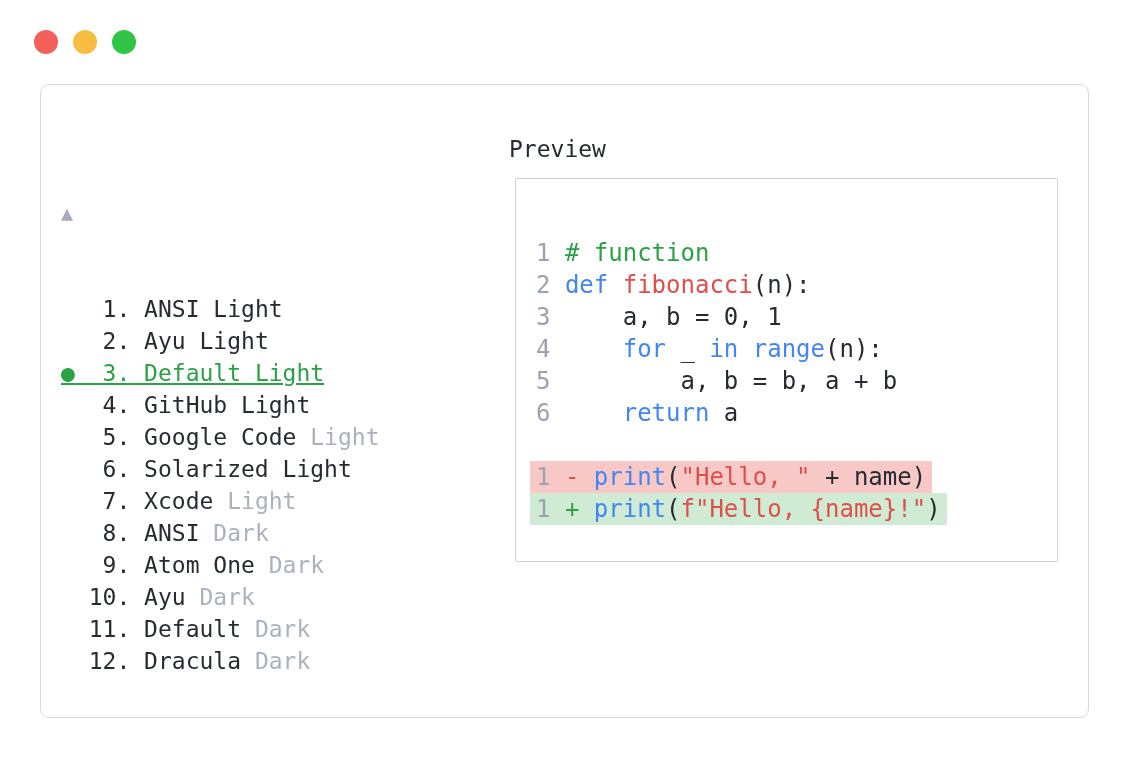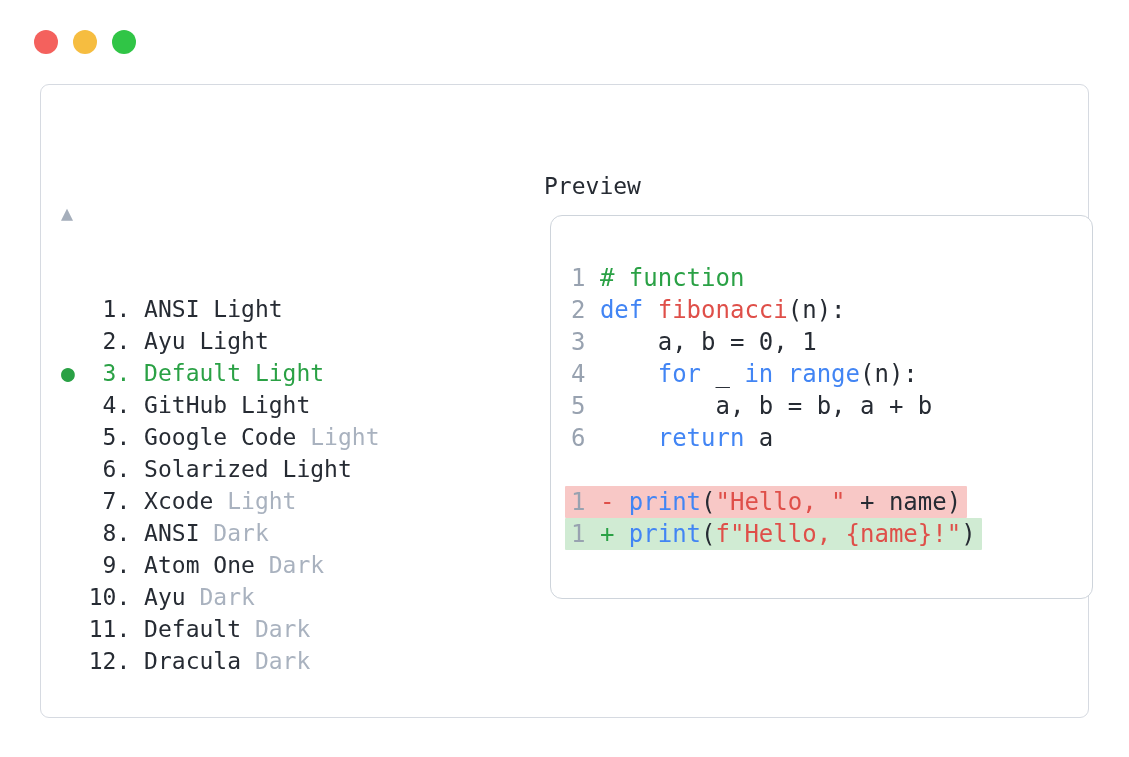--- a/index.html
+++ b/index.html
@@ -17,29 +17,29 @@
   .card { position:absolute; left:40px; top:84px; width:1049px; height:634px;
           background:#fff; border:1.5px solid var(--border); border-radius:9px; }
 
   
   .left-col { position:absolute; left:20px; top:48px; font-size:23px; line-height:32px;
               color:var(--text); white-space:pre; }
   .prompt-row { color:var(--text); }
   .arrow-up   { color:var(--arrow-muted); font-size:20px; }
   .row { white-space:pre; }
   .row .marker { color:var(--green); }
-  .row.selected, .row.selected .num { color:var(--green); }
+  .row.selected, .row.selected .num { color:var(--green);text-decoration:underline; }
   .muted { color:var(--muted); }
 
   
-  .right-col { position:absolute; left:503px; top:48px;margin-top:37px; }
+  .right-col { position:absolute; left:468px; top:48px; }
   .preview-title { font-size:23px; line-height:32px; color:var(--text); }
   .preview-box { margin-left:6px; margin-top:13px; width:543px; height:384px;
-                 background:#fff; border:1.5px solid var(--preview-border); border-radius:12px;
-                 padding:46px 0 0 20px; overflow:hidden; }
+                 background:#fff; border:1.5px solid var(--preview-border); border-radius:2px;
+                 padding:58px 0 0 20px; overflow:hidden; }
   .code { font-size:24px; line-height:32px; white-space:pre; color:var(--text); }
   .cl { min-height:32px; width:fit-content; }
   .cl .ln { color:var(--line-num); margin-right:1ch; }
   .cl.diff { padding:0 6px; margin-left:-6px; border-radius:1px; }
   .cl.diff-del { background:var(--del-bg); }
   .cl.diff-add { background:var(--add-bg); }
   .tok-k { color:var(--blue); }
   .tok-f, .tok-s, .tok-del { color:var(--red);text-align:center; }
   .tok-cm, .tok-add { color:var(--green); }
   .tok-p { color:var(--text); }

